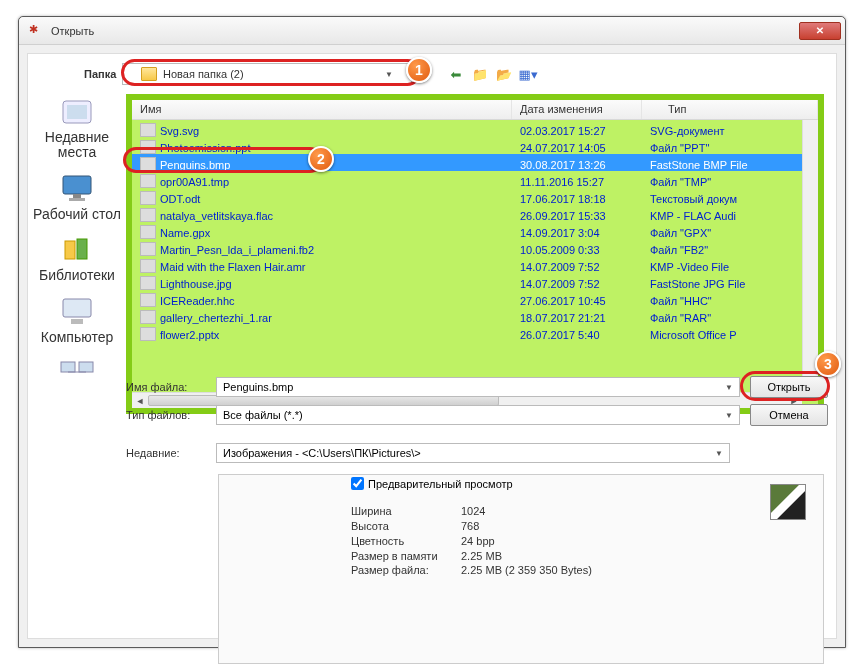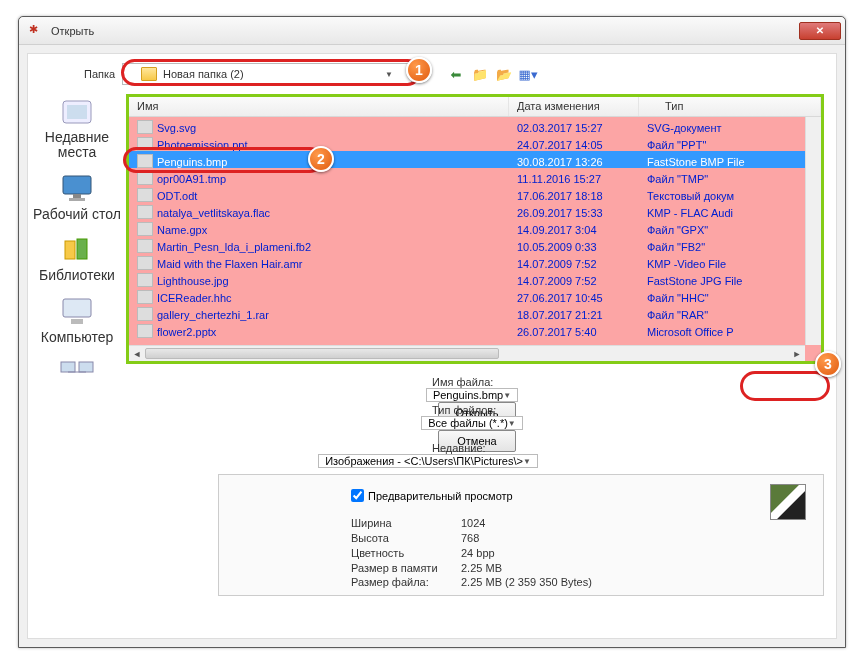--- a/index.html
+++ b/index.html
@@ -4,61 +4,61 @@
 <style>
 * { box-sizing: border-box; margin: 0; padding: 0; font-family: "Segoe UI", Tahoma, sans-serif; font-size: 11px; }
 body { background: #fff; width: 864px; height: 666px; position: relative; }
 .outer { position: absolute; left: 18px; top: 16px; width: 828px; height: 632px; border: 1px solid #5a5a5a; border-radius: 5px 5px 0 0; background: #f0f0f0; box-shadow: 0 0 3px rgba(0,0,0,.3); }
 .titlebar { height: 28px; background: linear-gradient(#fafafa,#e8e8e8); border-bottom: 1px solid #d0d0d0; display: flex; align-items: center; padding: 0 4px; border-radius: 5px 5px 0 0; }
 .titlebar .gear { width: 16px; height: 16px; margin: 0 6px; color: #c03020; }
 .titlebar .title { flex: 1; color: #333; }
 .closebtn { width: 42px; height: 18px; background: linear-gradient(#e07a7a,#c84030); border: 1px solid #a03020; border-radius: 2px; display: flex; align-items: center; justify-content: center; color: #fff; font-weight: bold; font-size: 10px; }
 .body { position: absolute; left: 8px; top: 36px; right: 8px; bottom: 8px; background: #fff; border: 1px solid #ddd; }
 .toprow { position: absolute; left: 56px; top: 8px; right: 12px; height: 24px; display: flex; align-items: center; }
-.toprow .lbl { width: 38px; text-align: right; padding-right: 24px; color: #333; }
+.toprow .lbl { width: 38px; text-align: right; padding-right: 24px; color: #333; font-weight: bold; }
 .folderbox { flex: 0 0 290px; height: 22px; border: 1px solid #bbb; background: #fff; display: flex; align-items: center; padding: 0 18px; position: relative; }
 .folderbox .fico { width: 16px; height: 14px; background: linear-gradient(#ffe79a,#f7c948); border: 1px solid #d4a020; border-radius: 1px; margin-right: 6px; }
 .folderbox .txt { flex: 1; color: #333; }
 .folderbox .dd { color: #555; font-size: 8px; }
 .hl1 { position: absolute; left: 93px; top: 5px; width: 300px; height: 27px; border: 3px solid #d22; border-radius: 14px; pointer-events: none; }
 .badge { position: absolute; width: 26px; height: 26px; border-radius: 50%; background: radial-gradient(circle at 35% 30%, #ff9a4a, #e05a10); border: 2px solid #fff; box-shadow: 0 1px 3px rgba(0,0,0,.5); color: #fff; font-weight: bold; font-size: 14px; display: flex; align-items: center; justify-content: center; }
 .b1 { left: 378px; top: 3px; }
 .tbicons { display: flex; gap: 4px; margin-left: 34px; }
 .tbicons span { width: 20px; height: 20px; display: flex; align-items: center; justify-content: center; font-size: 13px; }
 .sidebar { position: absolute; left: 4px; top: 40px; width: 90px; bottom: 4px; }
 .sbitem { text-align: center; margin-bottom: 10px; cursor: pointer; }
 .sbitem .ico { width: 38px; height: 34px; margin: 0 auto 2px; display: flex; align-items: center; justify-content: center; }
 .sbitem .lbl { font-size: 14px; color: #333; line-height: 1.1; }
-.filelist { position: absolute; left: 98px; top: 40px; right: 12px; height: 270px; border: 3px solid #84cc16; background: #fca5a5; }
+.filelist { position: absolute; left: 98px; top: 40px; right: 12px; height: 320px; border: 6px solid #84cc16; background: #bef264; }
 .cols { height: 20px; background: linear-gradient(#fbfbfb,#eee); border-bottom: 1px solid #d8d8d8; display: flex; }
 .cols div { border-right: 1px solid #e5e5e5; padding: 3px 8px; color: #333; }
 .c-name { width: 380px; } .c-date { width: 130px; } .c-type { flex: 1; margin-left: 18px; }
 .rows { height: 232px; overflow: hidden; }
 .row { height: 17px; display: flex; align-items: flex-end; color: #0020d0; cursor: pointer; }
 .row .ic { width: 16px; height: 14px; margin: 0 4px 0 8px; background: #ddd; border: 1px solid #bbb; flex-shrink: 0; }
 .row .nm { width: 352px; white-space: nowrap; overflow: hidden; }
 .row .dt { width: 130px; padding-left: 8px; }
 .row .tp { flex: 1; padding-left: 8px; white-space: nowrap; overflow: hidden; }
 .row.sel { background: #3399ff; color: #fff; }
 .hl2 { position: absolute; left: 95px; top: 93px; width: 200px; height: 26px; border: 3px solid #d22; border-radius: 13px; pointer-events: none; }
 .b2 { left: 280px; top: 92px; }
 .hscroll { position: absolute; bottom: 0; left: 0; right: 16px; height: 16px; background: #f0f0f0; border-top: 1px solid #ddd; display: flex; }
 .hscroll .arr { width: 16px; text-align: center; color: #555; font-size: 9px; line-height: 16px; }
 .hscroll .track { flex: 1; position: relative; }
 .hscroll .thumb { position: absolute; left: 0; width: 55%; top: 2px; bottom: 2px; background: linear-gradient(#e8e8e8,#d0d0d0); border: 1px solid #bbb; border-radius: 2px; }
 .vscroll { position: absolute; right: 0; top: 20px; bottom: 16px; width: 16px; background: #f0f0f0; border-left: 1px solid #ddd; }
-.formrow { position: absolute; left: 98px; right: 8px; height: 22px; display: flex; align-items: center; flex-direction: column; }
+.formrow { position: absolute; left: 98px; right: 8px; height: 22px; display: flex; align-items: center; }
 .formrow .flbl { width: 90px; color: #333; }
 .combo { flex: 1; height: 20px; border: 1px solid #bbb; background: #fff; display: flex; align-items: center; padding: 0 6px; margin-right: 10px; }
 .combo .txt { flex: 1; } .combo .dd { font-size: 8px; color: #555; }
 .btn { width: 78px; height: 22px; border: 1px solid #888; background: linear-gradient(#f8f8f8,#e4e4e4); border-radius: 2px; text-align: center; line-height: 20px; cursor: pointer; }
 .fr1 { top: 322px; } .fr2 { top: 350px; } .fr3 { top: 388px; }
 .hl3 { position: absolute; right: 6px; top: 317px; width: 90px; height: 30px; border: 3px solid #d22; border-radius: 15px; pointer-events: none; }
 .b3 { right: -5px; top: 297px; }
-.preview { position: absolute; left: 190px; top: 420px; right: 12px; height: 122px; border: 1px solid #ccc; background: #fafafa; padding: 14px 12px; }
+.preview { position: absolute; left: 190px; top: 420px; right: 12px; height: 190px; border: 1px solid #ccc; background: #fafafa; padding: 2px 12px; }
 .preview .chk { display: flex; align-items: center; gap: 4px; margin-left: 120px; margin-bottom: 14px; }
 .preview .chk input { width: 13px; height: 13px; }
 .meta { margin-left: 120px; }
 .meta div { display: flex; line-height: 1.35; color: #333; }
 .meta .k { width: 110px; }
 .thumb-img { position: absolute; right: 30px; top: 430px; width: 36px; height: 36px; background: linear-gradient(135deg,#5a7a3a 40%,#fff 42%,#fff 58%,#222 60%); border: 1px solid #888; }
 </style>
 </head>
 <body>
 

